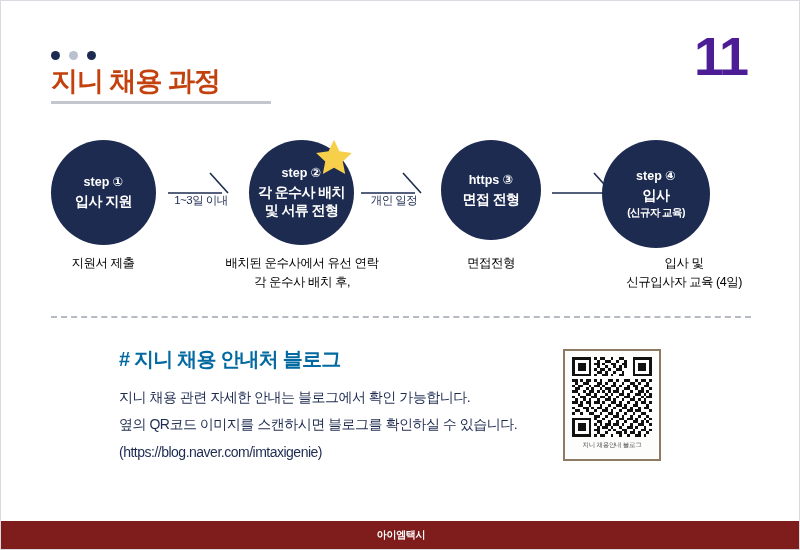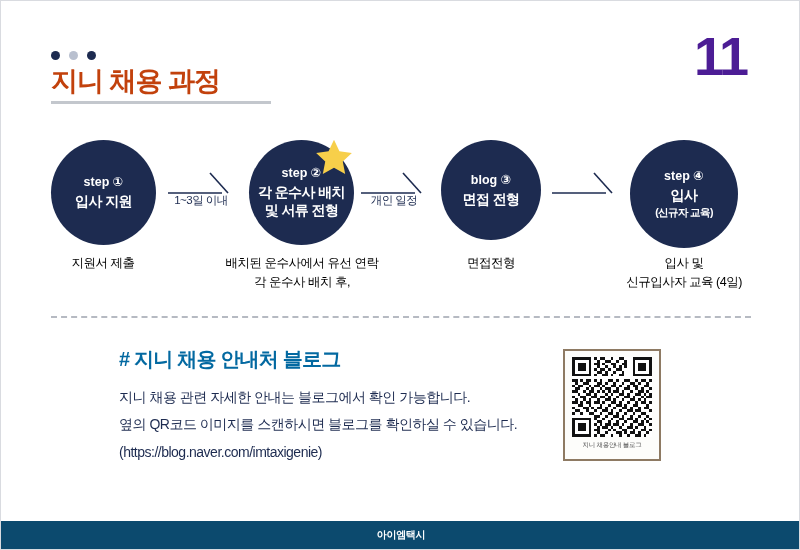--- a/index.html
+++ b/index.html
@@ -28,21 +28,21 @@
   .circle{position:absolute;border-radius:50%;background:#1d2b50;color:#ffffff;
           display:flex;flex-direction:column;align-items:center;justify-content:center;
           text-align:center;line-height:1.28;}
   .c-step{font-size:12.5px;font-weight:bold;margin-bottom:3px;letter-spacing:0;}
   .c-main{font-size:14px;font-weight:bold;letter-spacing:-0.6px;}
   .c-sub{font-size:10.5px;font-weight:bold;letter-spacing:-0.6px;margin-top:1px;}
 
   #circle1{left:50px;top:19px;width:105px;height:105px;}
   #circle2{left:248px;top:19px;width:105px;height:105px;}
   #circle3{left:440px;top:19px;width:100px;height:100px;}
-  #circle4{left:629px;top:19px;width:108px;height:108px;}
+  #circle4{left:601px;top:19px;width:108px;height:108px;}
 
   .star{position:absolute;left:312px;top:16px;width:42px;height:42px;color:#f7cf4a;}
 
   .arrow{position:absolute;width:70px;height:34px;}
   .arrow svg{display:block;}
   .arrow-label{position:absolute;font-size:11.5px;color:#1d2b50;letter-spacing:-0.5px;
                text-align:center;width:100%;top:22px;}
   #arrow1{left:165px;top:50px;}
   #arrow2{left:358px;top:50px;}
   #arrow3{left:549px;top:50px;}
@@ -67,21 +67,21 @@
 
   
   .qr-box{position:absolute;left:562px;top:348px;width:98px;height:112px;
           border:2px solid #8e7a63;background:#fdfdfb;
           display:flex;flex-direction:column;align-items:center;justify-content:flex-start;
           padding-top:6px;box-sizing:border-box;}
   .qr-img{width:80px;height:80px;}
   .qr-cap{font-size:6.5px;color:#4a4a4a;margin-top:4px;letter-spacing:-0.3px;}
 
   
-  .footer{position:absolute;left:0;bottom:0;width:800px;height:28px;background:#0c4a6e;
+  .footer{position:absolute;left:0;bottom:0;width:800px;height:28px;background:#7f1d1d;
           display:flex;align-items:center;justify-content:center;}
   .footer-text{color:#ffffff;font-size:10px;font-weight:bold;letter-spacing:-0.3px;}
 </style>
 </head>
 <body>
 
 <div id="slide">
 
   <div class="dots">
     <span class="dot"></span>
@@ -121,21 +121,21 @@
 
     <div class="arrow" id="arrow2">
       <svg width="70" height="26" viewBox="0 0 70 26">
         <line x1="2" y1="22" x2="56" y2="22" stroke="#1d2b50" stroke-width="1.6"></line>
         <line x1="44" y1="2" x2="62" y2="22" stroke="#1d2b50" stroke-width="1.6"></line>
       </svg>
       <span class="arrow-label">개인 일정</span>
     </div>
 
     <div class="circle" id="circle3">
-      <span class="c-step">blog ③</span>
+      <span class="c-step">https ③</span>
       <span class="c-main">면접 전형</span>
     </div>
 
     <div class="arrow" id="arrow3">
       <svg width="70" height="26" viewBox="0 0 70 26">
         <line x1="2" y1="22" x2="56" y2="22" stroke="#1d2b50" stroke-width="1.6"></line>
         <line x1="44" y1="2" x2="62" y2="22" stroke="#1d2b50" stroke-width="1.6"></line>
       </svg>
       <span class="arrow-label"></span>
     </div>

